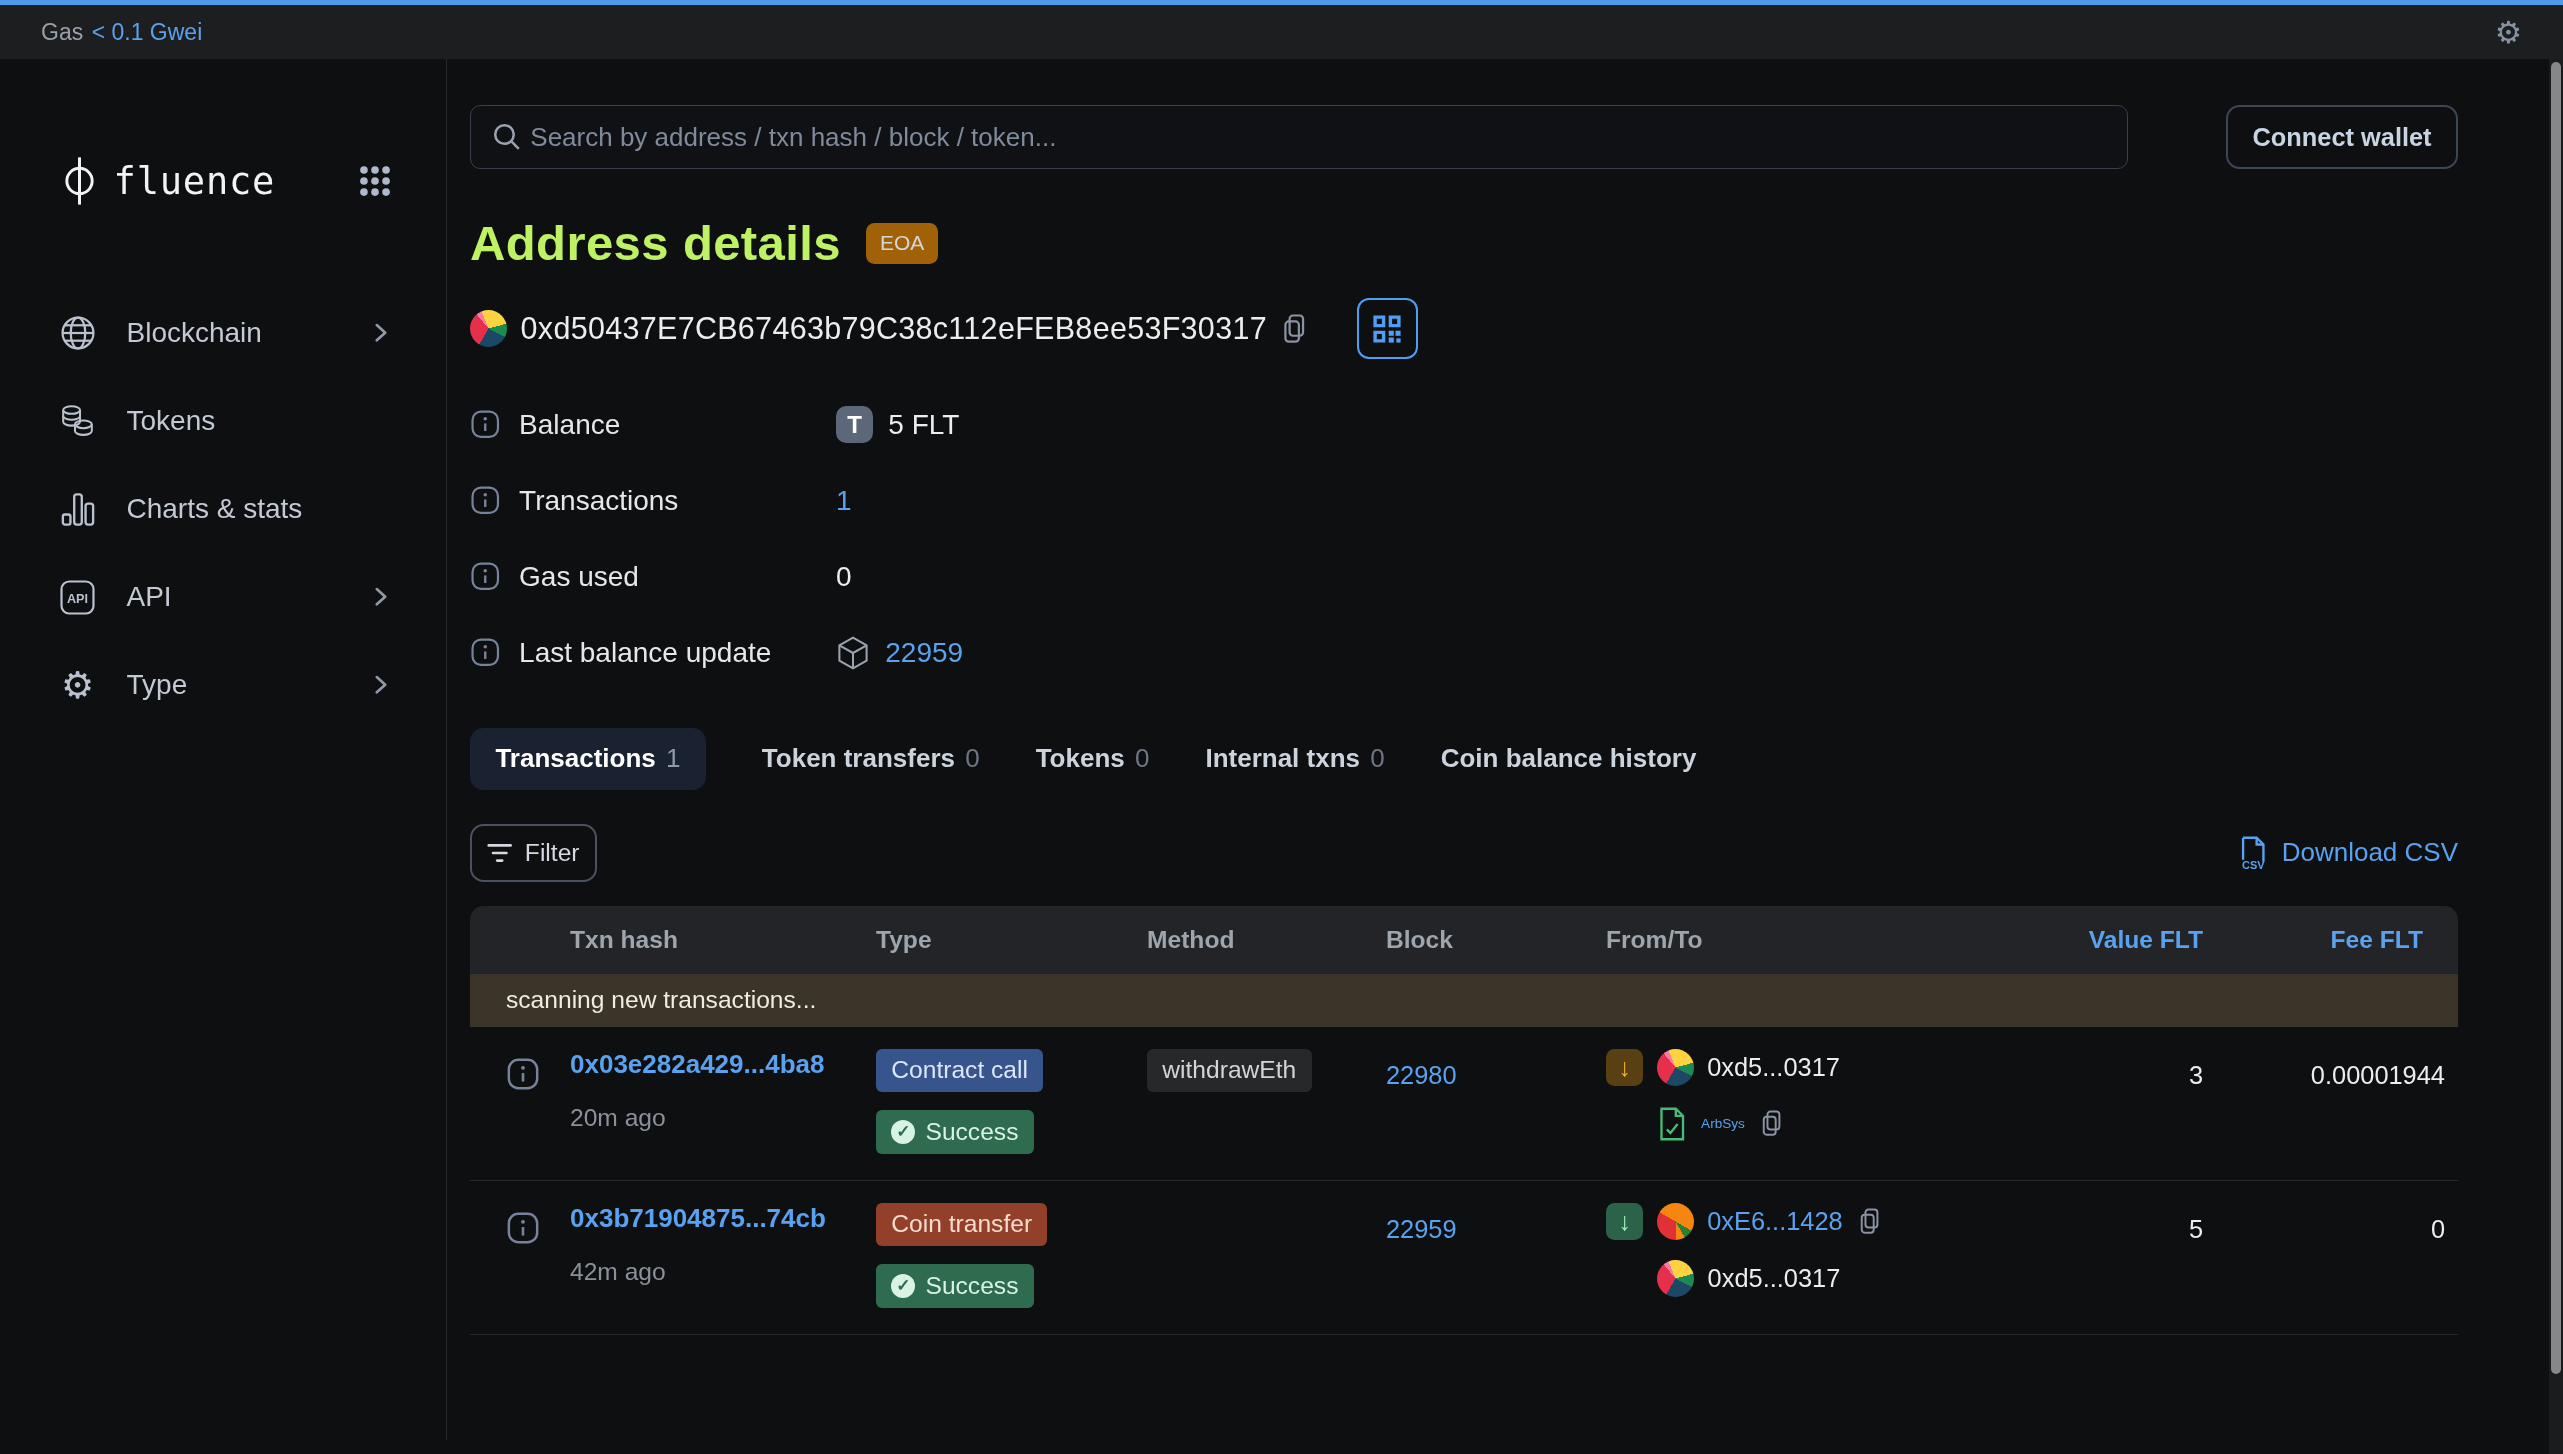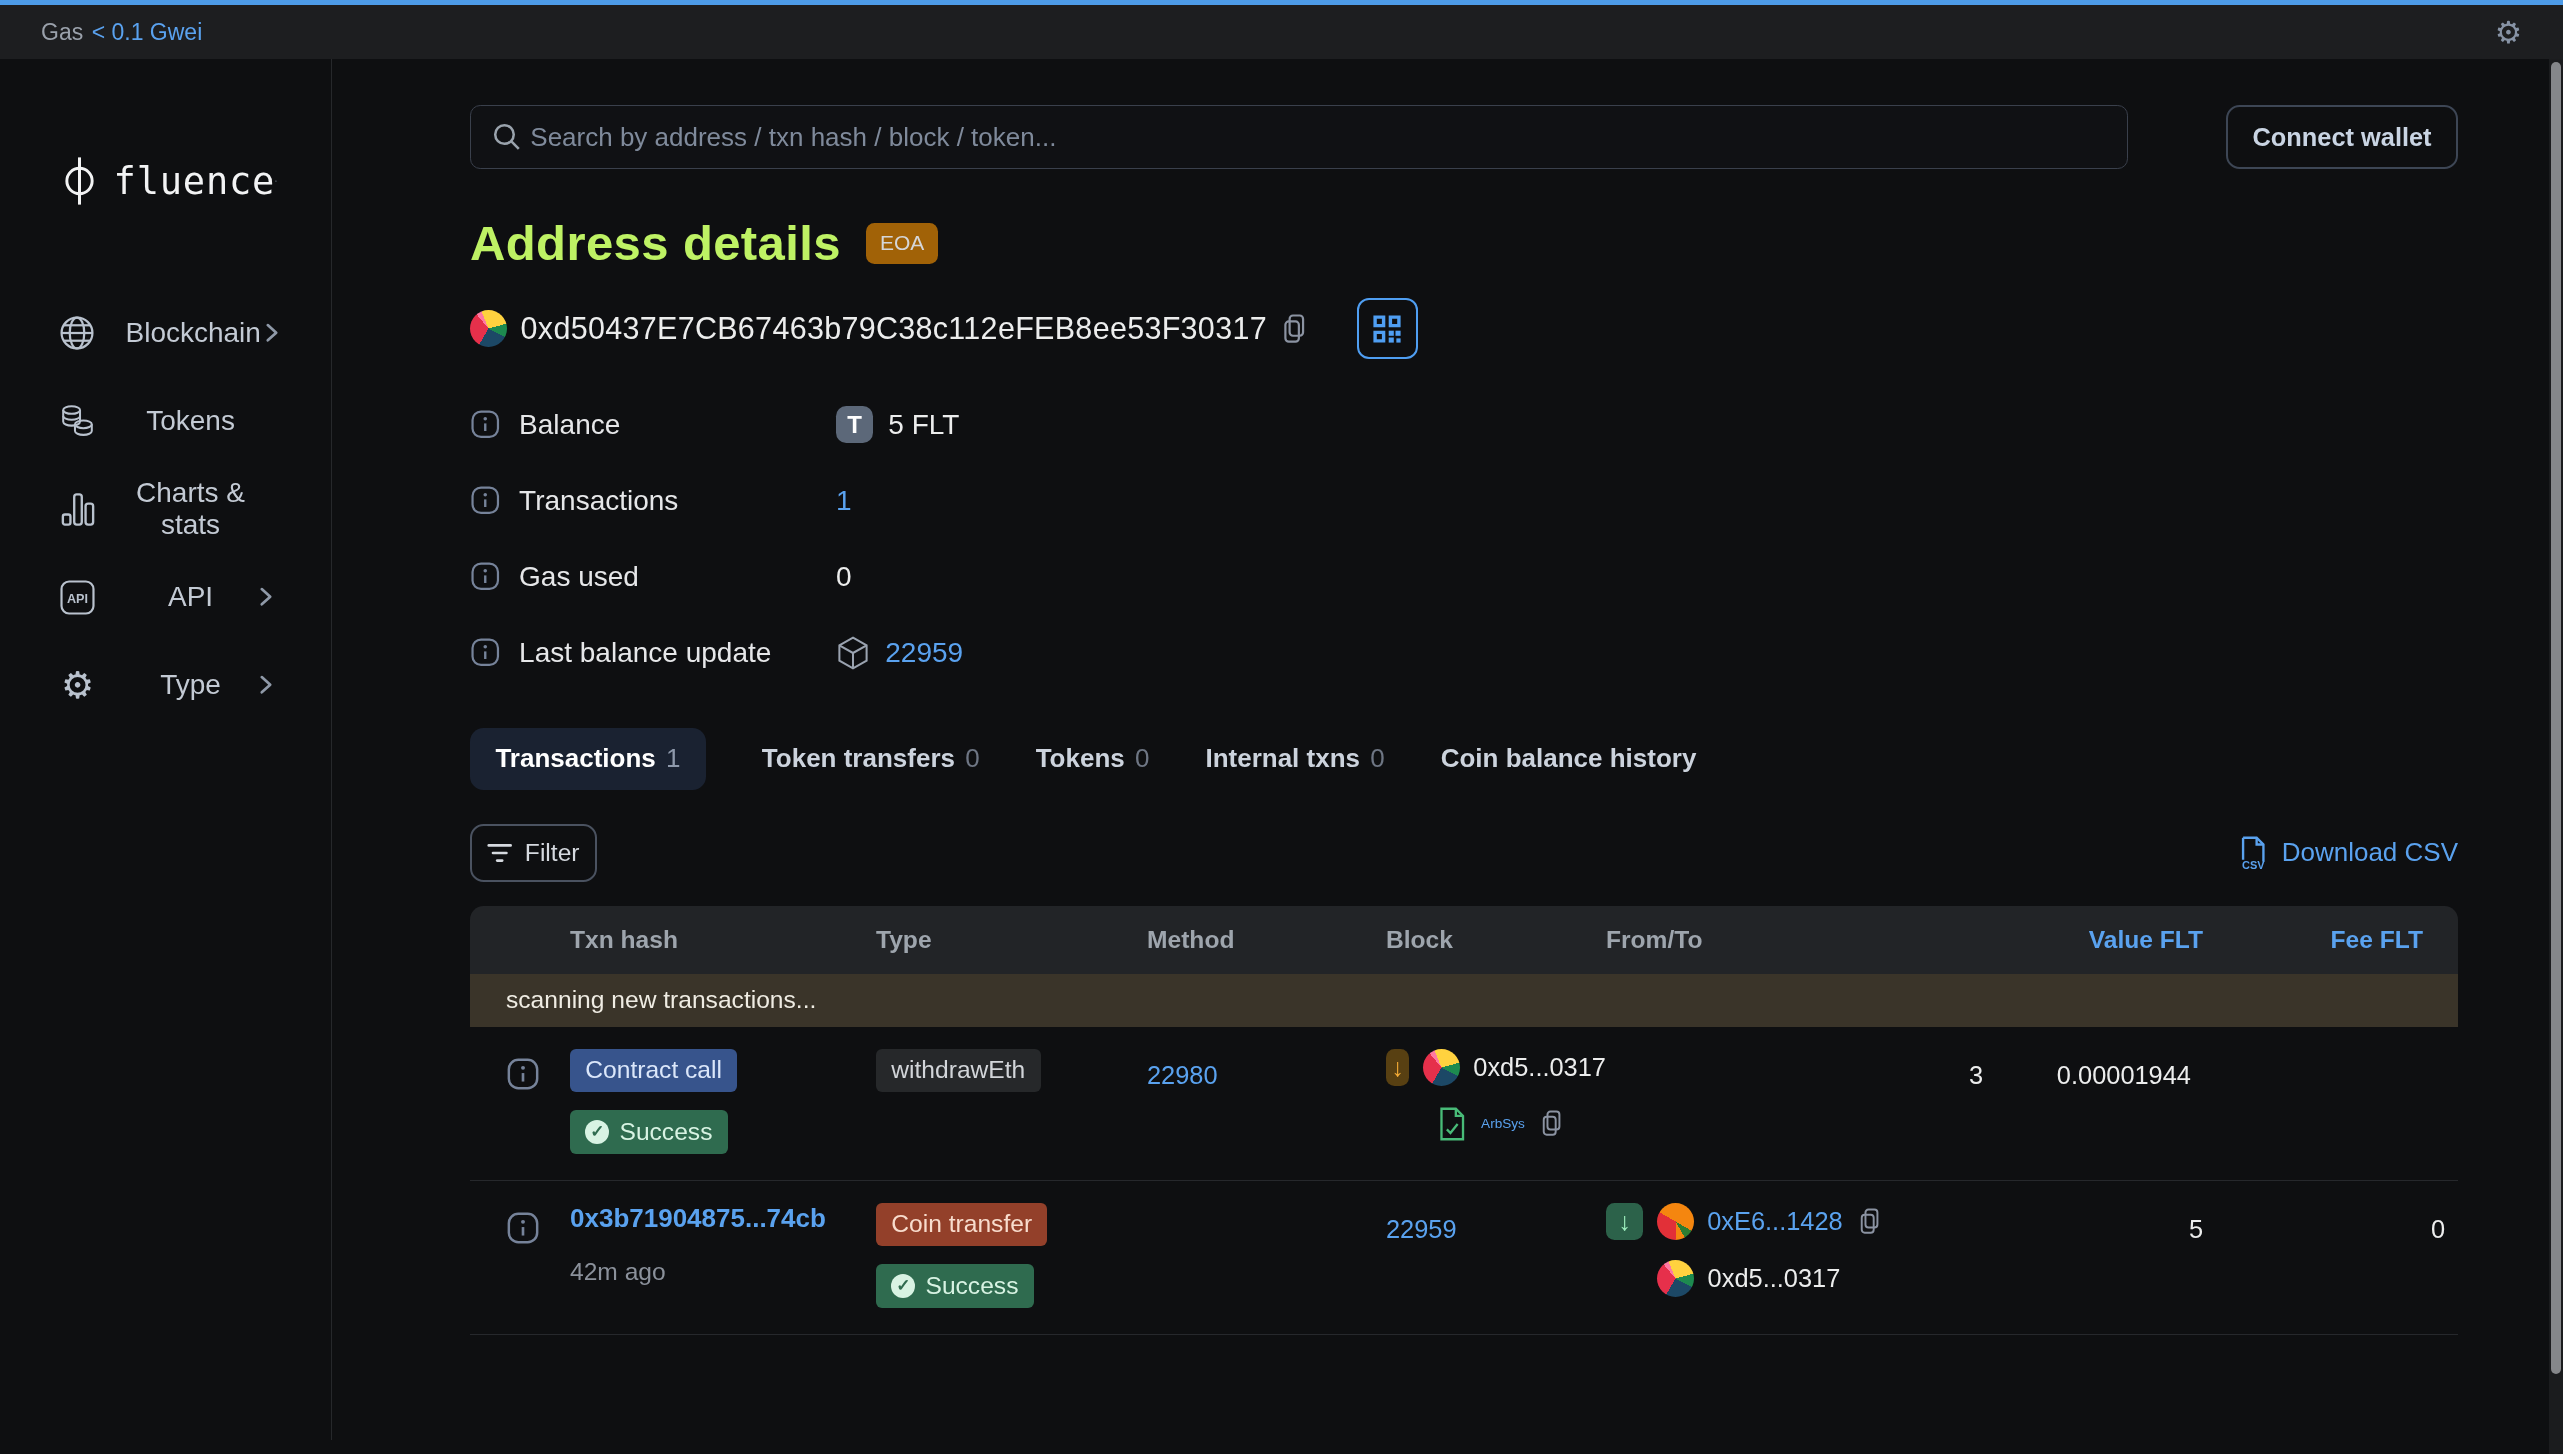--- a/index.html
+++ b/index.html
@@ -7,21 +7,21 @@
 
   
   .accent-strip { position:absolute; left:0; top:0; width:2563px; height:5.1px; background:#4d9be8; z-index:30; }
   .topbar { position:absolute; left:0; top:5.1px; width:2563px; height:54px; background:#1d1e20; display:flex; align-items:center; justify-content:space-between; padding:0 41px; z-index:20; }
   .gas { font-size:23px; display:flex; gap:8.5px; cursor:pointer; }
   .gas .g-label { color:#9aa1ab; }
   .gas .g-value { color:#5aa2ef; }
   .top-gear { font-size:30.5px; color:#8793a5; line-height:1; cursor:pointer; }
 
   
-  .sidebar { position:absolute; left:0; top:59px; bottom:14px; width:332px; background:#0e0f11; border-right:0.8px solid #26282b;text-align:center; }
+  .sidebar { position:absolute; left:0; top:59px; bottom:14px; width:447px; background:#0e0f11; border-right:0.8px solid #26282b; }
   .logo-row { margin-top:95px; padding:0 54px 0 59px; display:flex; align-items:center; justify-content:space-between; }
   .logo-group { display:flex; align-items:center; gap:13.6px; cursor:pointer; }
   .logo-text { font-family:"DejaVu Sans Mono", monospace; font-size:37px; color:#f2f3f4; letter-spacing:0.8px; }
   .nav { margin-top:81px; }
   .nav-item { height:88px; padding:0 51px 0 59px; display:flex; align-items:center; cursor:pointer; }
   .nav-item .n-icon { width:37px; display:flex; justify-content:center; }
   .nav-item .n-label { flex:1; margin-left:30.5px; font-size:28px; color:#c3cad4; }
   .nav-item .n-chev { width:25.4px; }
   .gear-glyph { font-size:37px; color:#b9c2ce; line-height:1; }
 
@@ -365,20 +365,24 @@
     <div class="banner">scanning new transactions...</div>
 
     <div class="tx-grid trow">
       <div class="cell-info">
         <svg width="34" height="34" viewBox="0 0 36 36" fill="none">
           <rect x="3" y="3" width="30" height="30" rx="10" stroke="#76839a" stroke-width="2.6"></rect>
           <circle cx="18" cy="11.5" r="2.1" fill="#76839a"></circle>
             <line x1="18" y1="17" x2="18" y2="26" stroke="#76839a" stroke-width="2.8"></line>
         </svg>
       </div>
+      <div>
+        <div class="hash-link link">0x03e282a429...4ba8</div>
+        <div class="age">20m ago</div>
+      </div>
       <div class="badge-col">
         <span class="badge contract-call">Contract call</span>
         <span class="badge success">
           <span class="check-circle">✓</span>
           <span>Success</span>
         </span>
       </div>
       <div class="badge-col">
         <span class="badge method">withdrawEth</span>
       </div>

